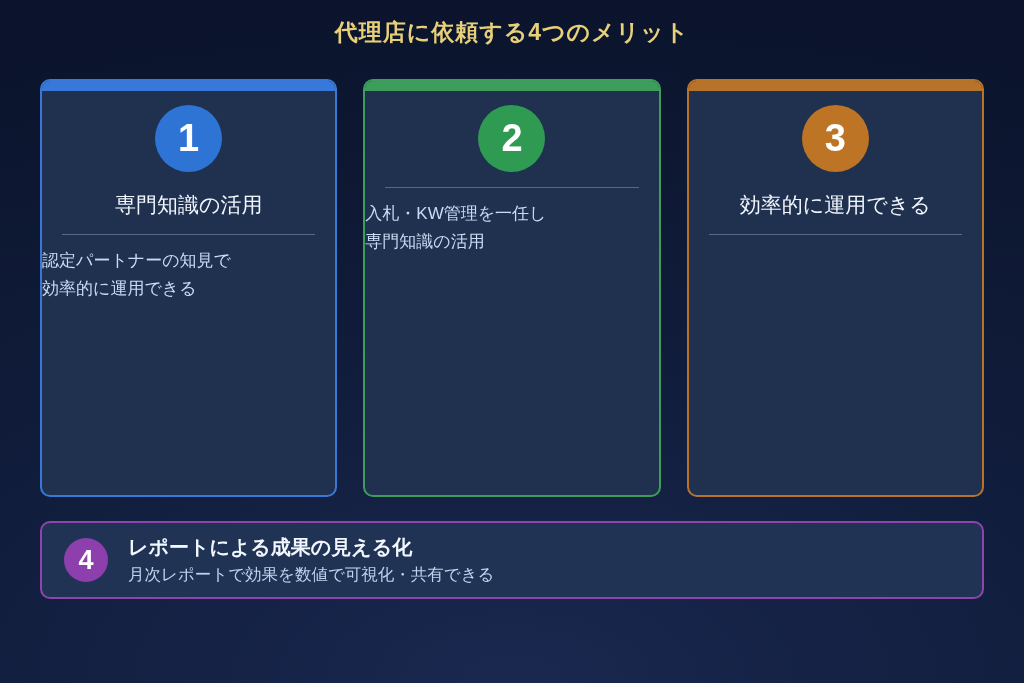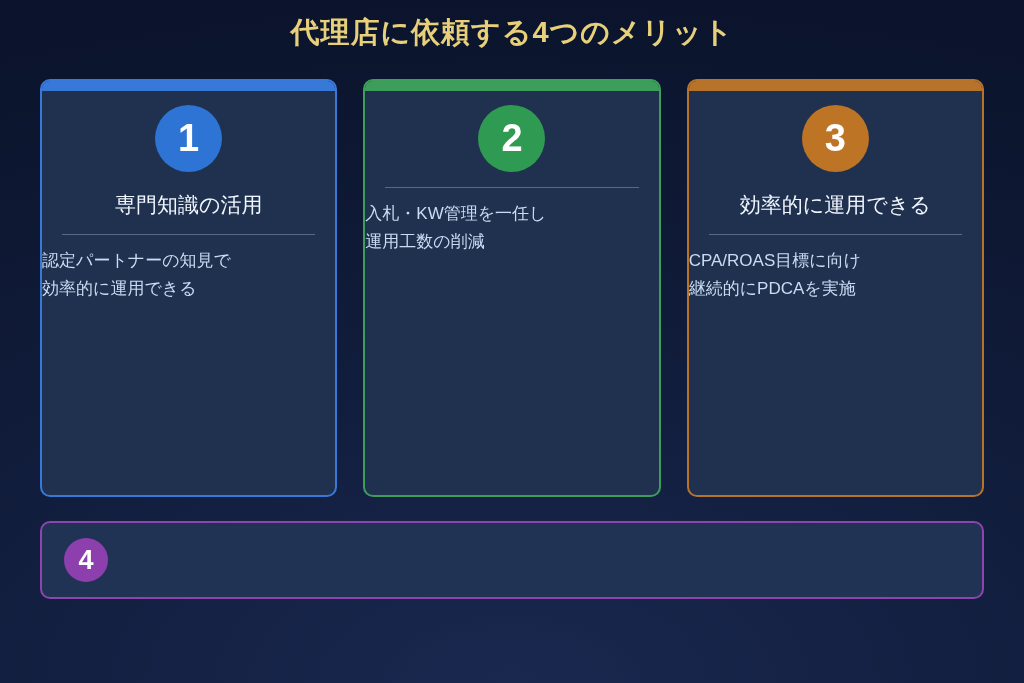--- a/index.html
+++ b/index.html
@@ -6,21 +6,21 @@
   body {
     width: 1024px;
     height: 683px;
     overflow: hidden;
     font-family: "Liberation Sans", "DejaVu Sans", sans-serif;
     background: radial-gradient(130% 100% at 50% 100%, #1a2850 0%, #111d3c 45%, #0b142c 100%);
   }
   .page-title {
     text-align: center;
     padding-top: 14px;
-    font-size: 29px;
+    font-size: 23px;
     line-height: 36px;
     font-weight: bold;
     letter-spacing: 1px;
   }
   .cards {
     display: flex;
     gap: 26px;
     padding: 0 40px;
     margin-top: 29px;
   }
@@ -110,29 +110,31 @@
     <div class="card-divider"></div>
     <div class="card-body">認定パートナーの知見で
 効率的に運用できる</div>
   </div>
 
   <div class="card" style="border-color: rgb(60, 158, 90);">
     <div class="card-bar" style="background: rgb(60, 158, 90);"></div>
     <div class="num-circle" style="background: rgb(47, 155, 82);">2</div>
     <div class="card-divider"></div>
     <div class="card-body">入札・KW管理を一任し
-運用工数の削減</div>
+専門知識の活用</div>
   </div>
 
   <div class="card" style="border-color: rgb(184, 115, 43);">
     <div class="card-bar" style="background: rgb(184, 115, 43);"></div>
     <div class="num-circle" style="background: rgb(189, 116, 37);">3</div>
     <div class="card-title">効率的に運用できる</div>
     <div class="card-divider"></div>
-    <div class="card-body">CPA/ROAS目標に向け
-継続的にPDCAを実施</div>
   </div>
 
 </div>
 
 <div class="banner" style="border-color: rgb(142, 68, 173);">
   <div class="banner-circle" style="background: rgb(142, 63, 174);">4</div>
+  <div>
+    <div class="banner-title">レポートによる成果の見える化</div>
+    <div class="banner-subtitle">月次レポートで効果を数値で可視化・共有できる</div>
+  </div>
 </div>
 
 </body></html>

